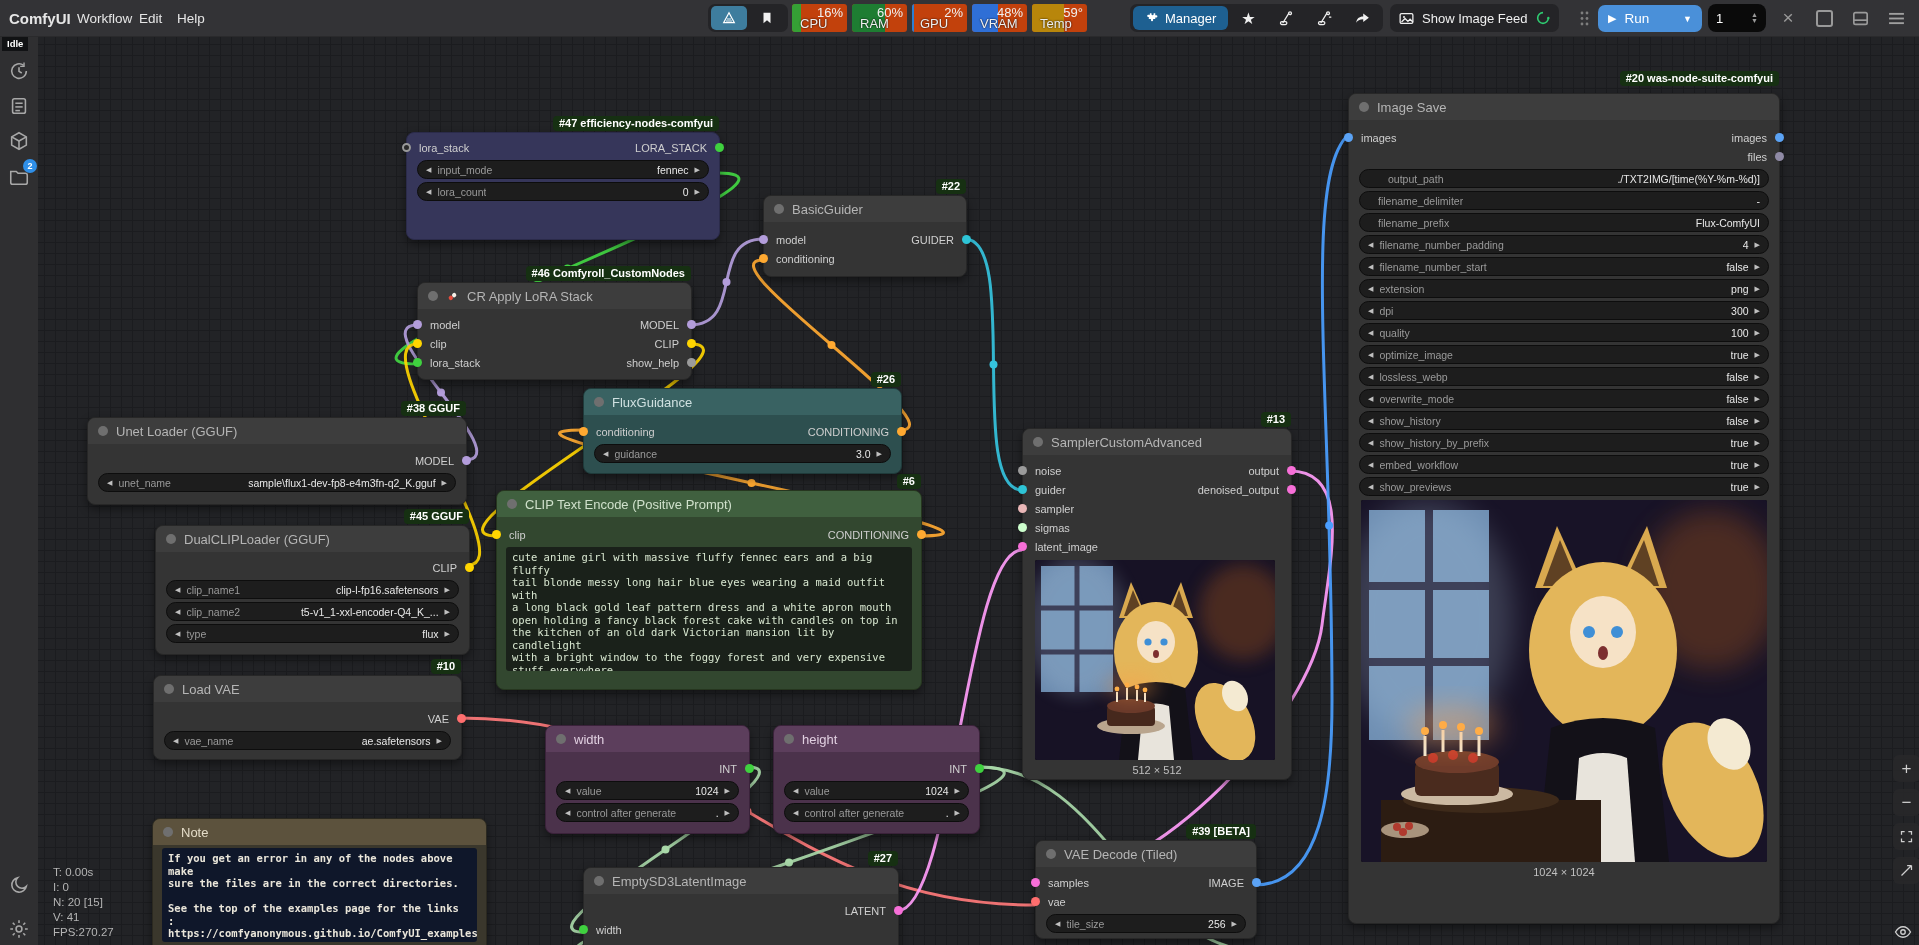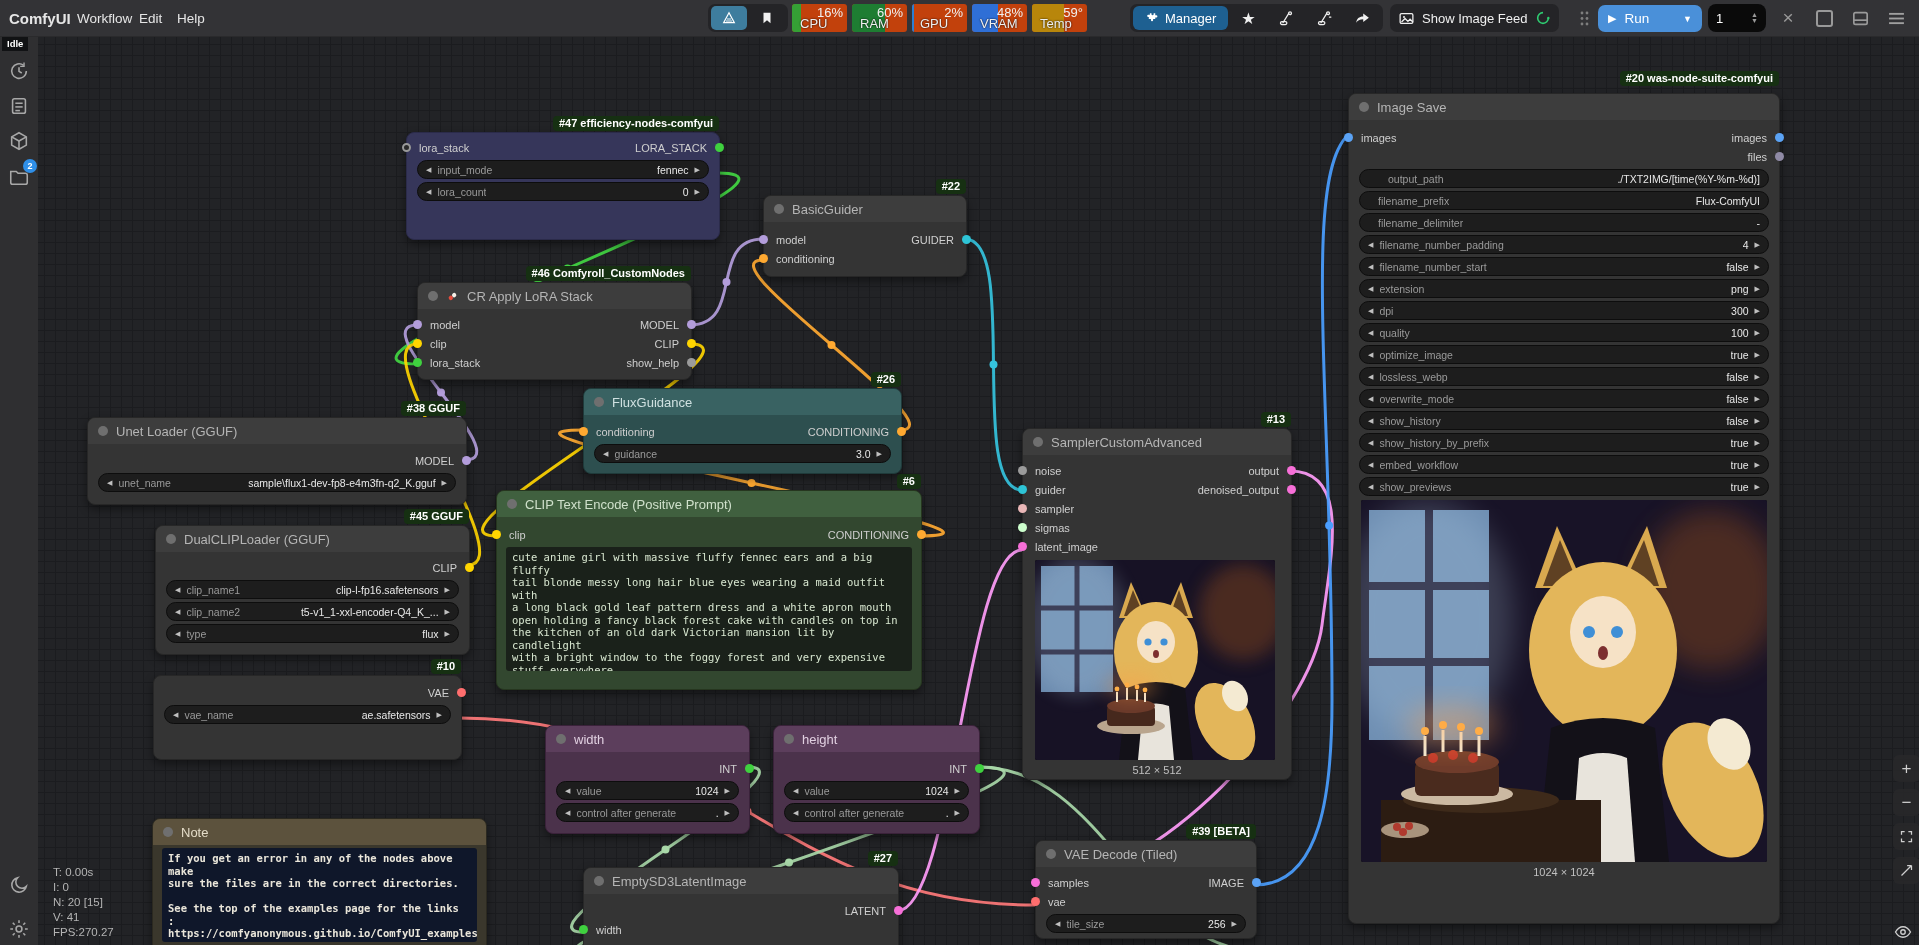--- a/index.html
+++ b/index.html
@@ -404,20 +404,24 @@
           <span class="arr">◀</span>
           <span class="wl">type</span>
           <span class="wv">flux</span>
           <span class="arr">▶</span>
         </div>
     </div>
   </div>
 
   <div class="node" style="left:153px;top:675px;width:307px;height:83px">
     <div class="nbadge">#10</div>
+    <div class="nhead">
+        <span class="cdot"></span>
+        <span>Load VAE</span>
+      </div>
     <div style="padding-top:7px">
       <div class="iorow">
           <span class="pr">VAE</span>
           <span class="port out p-vae"></span>
         </div>
       <div class="pill">
           <span class="arr">◀</span>
           <span class="wl">vae_name</span>
           <span class="wv">ae.safetensors</span>
           <span class="arr">▶</span>
@@ -694,26 +698,26 @@
         </div>
       <div class="iorow">
           <span class="pr">files</span>
           <span class="port out p-files"></span>
         </div>
       <div class="pill">
           <span class="wl" style="margin-left:20px">output_path</span>
           <span class="wv">./TXT2IMG/[time(%Y-%m-%d)]</span>
         </div>
       <div class="pill">
+          <span class="wl" style="margin-left:10px">filename_delimiter</span>
+          <span class="wv">-</span>
+        </div>
+      <div class="pill">
           <span class="wl" style="margin-left:10px">filename_prefix</span>
           <span class="wv">Flux-ComfyUI</span>
-        </div>
-      <div class="pill">
-          <span class="wl" style="margin-left:10px">filename_delimiter</span>
-          <span class="wv">-</span>
         </div>
       <div class="pill">
           <span class="arr">◀</span>
           <span class="wl">filename_number_padding</span>
           <span class="wv">4</span>
           <span class="arr">▶</span>
         </div>
       <div class="pill">
           <span class="arr">◀</span>
           <span class="wl">filename_number_start</span>

